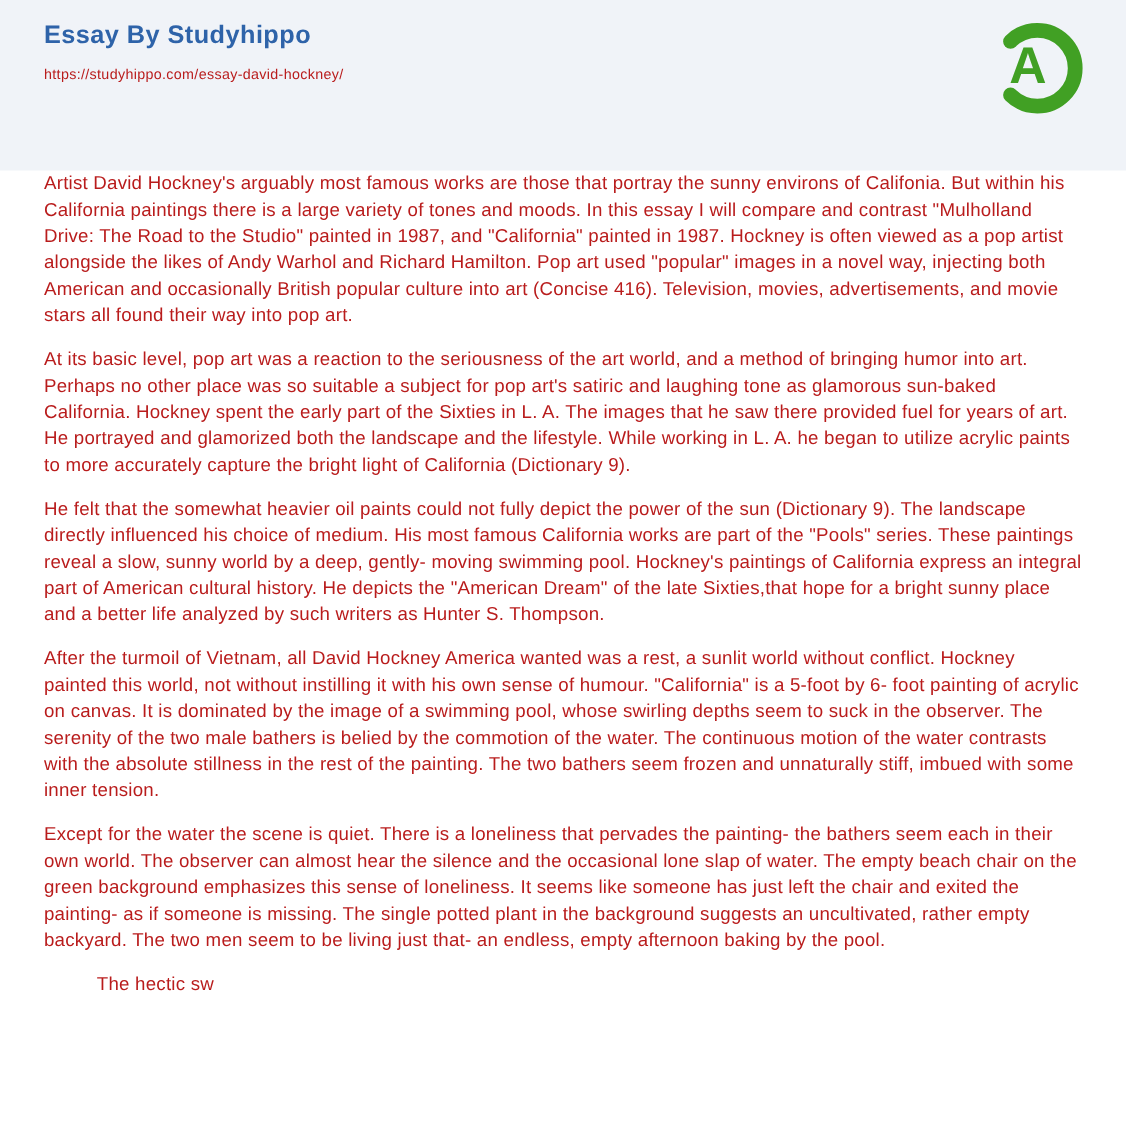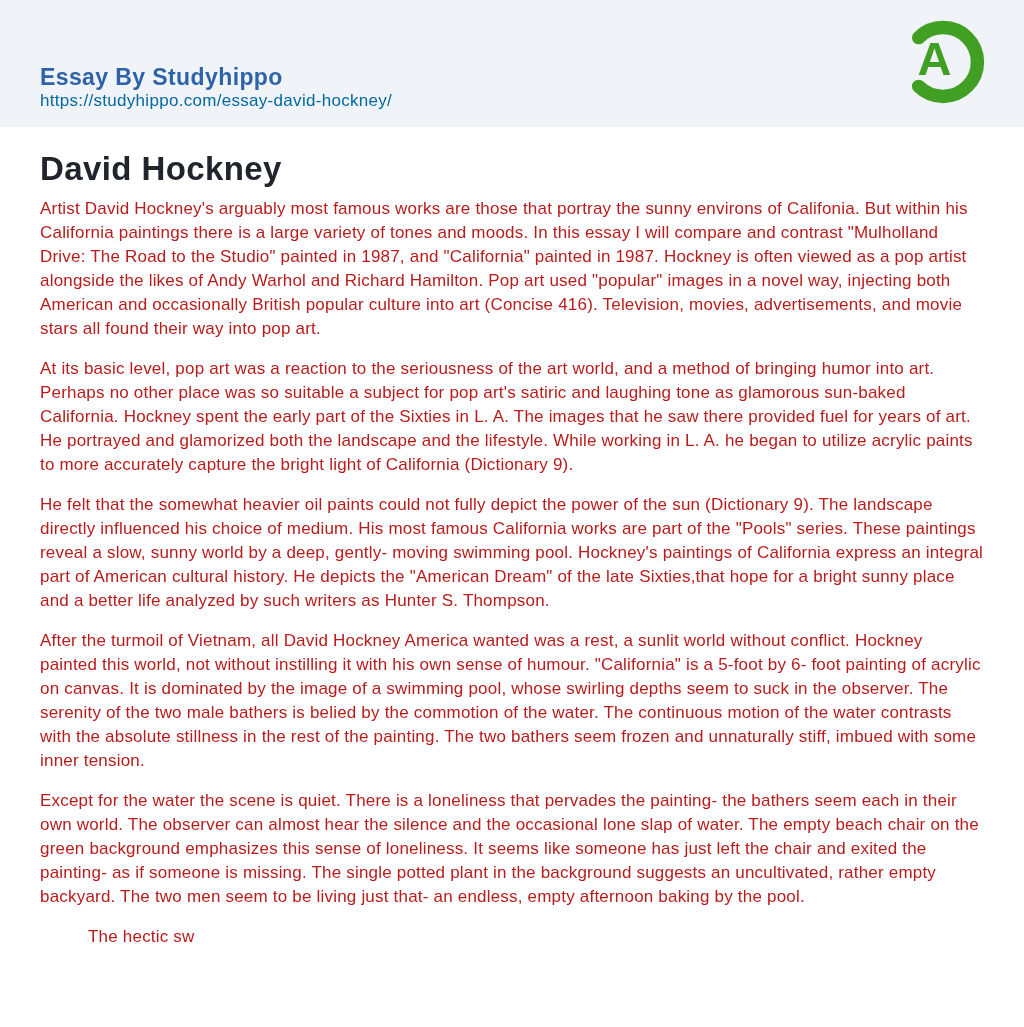--- a/index.html
+++ b/index.html
@@ -9,35 +9,36 @@
     height: 1027px;
     background: #ffffff;
     font-family: "Liberation Sans", sans-serif;
     overflow: hidden;
   }
 
   
   .site-header {
     position: relative;
     width: 100%;
-    height: 127px;
+    height: 155px;
     background: #f0f3f8;
-    padding: 64px 40px 0 40px;
+    padding: 18px 40px 0 40px;
   }
   .site-title {
     font-size: 23px;
     font-weight: 700;
     letter-spacing: 0.4px;
     color: #2e63a9;
   }
   .page-url {
     display: inline-block;
-    font-size: 17px;
+    margin-top: 15px;
+    font-size: 13px;
     letter-spacing: 0.3px;
-    color: #0369a1;
+    color: #b91c1c;
     text-decoration: none;
     cursor: pointer;
   }
   .logo {
     position: absolute;
     top: 19px;
     right: 39px;
     width: 84px;
     height: 86px;
   }
@@ -82,20 +83,19 @@
   </div>
   <div class="logo">
     <svg viewBox="0 0 100 100">
       <path class="arc" d="M 21 21 A 41 41 0 1 1 21 79"></path>
       <text class="letter" x="40" y="66" text-anchor="middle">A</text>
     </svg>
   </div>
 </header>
 
 <main class="essay">
-  <h1 class="essay-title">David Hockney</h1>
   <p>Artist David Hockney's arguably most famous works are those that portray the sunny environs of Califonia. But within his California paintings there is a large variety of tones and moods. In this essay I will compare and contrast "Mulholland Drive: The Road to the Studio" painted in 1987, and "California" painted in 1987. Hockney is often viewed as a pop artist alongside the likes of Andy Warhol and Richard Hamilton. Pop art used "popular" images in a novel way, injecting both American and occasionally British popular culture into art (Concise 416). Television, movies, advertisements, and movie stars all found their way into pop art.</p>
   <p>At its basic level, pop art was a reaction to the seriousness of the art world, and a method of bringing humor into art. Perhaps no other place was so suitable a subject for pop art's satiric and laughing tone as glamorous sun-baked California. Hockney spent the early part of the Sixties in L. A. The images that he saw there provided fuel for years of art. He portrayed and glamorized both the landscape and the lifestyle. While working in L. A. he began to utilize acrylic paints to more accurately capture the bright light of California (Dictionary 9).</p>
   <p>He felt that the somewhat heavier oil paints could not fully depict the power of the sun (Dictionary 9). The landscape directly influenced his choice of medium. His most famous California works are part of the "Pools" series. These paintings reveal a slow, sunny world by a deep, gently- moving swimming pool. Hockney's paintings of California express an integral part of American cultural history. He depicts the "American Dream" of the late Sixties,that hope for a bright sunny place and a better life analyzed by such writers as Hunter S. Thompson.</p>
   <p>After the turmoil of Vietnam, all David Hockney America wanted was a rest, a sunlit world without conflict. Hockney painted this world, not without instilling it with his own sense of humour. "California" is a 5-foot by 6- foot painting of acrylic on canvas. It is dominated by the image of a swimming pool, whose swirling depths seem to suck in the observer. The serenity of the two male bathers is belied by the commotion of the water. The continuous motion of the water contrasts with the absolute stillness in the rest of the painting. The two bathers seem frozen and unnaturally stiff, imbued with some inner tension.</p>
   <p>Except for the water the scene is quiet. There is a loneliness that pervades the painting- the bathers seem each in their own world. The observer can almost hear the silence and the occasional lone slap of water. The empty beach chair on the green background emphasizes this sense of loneliness. It seems like someone has just left the chair and exited the painting- as if someone is missing. The single potted plant in the background suggests an uncultivated, rather empty backyard. The two men seem to be living just that- an endless, empty afternoon baking by the pool.</p>
   <p>The hectic sw</p>
 </main>
 
 </body></html>

